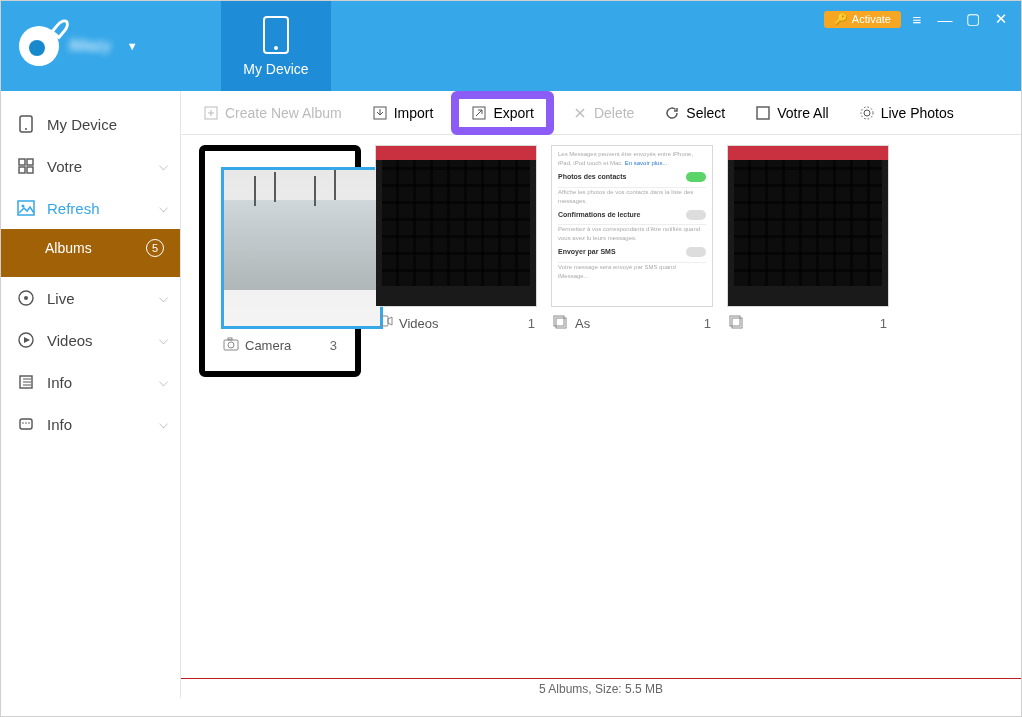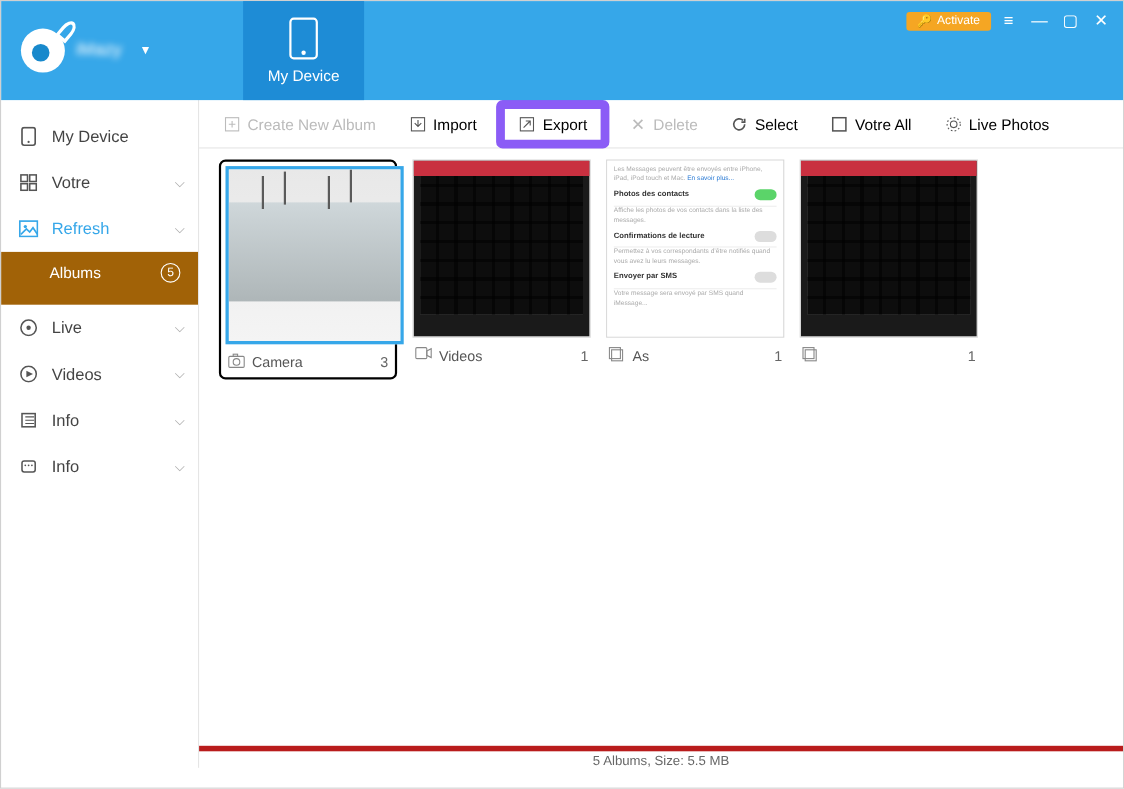--- a/index.html
+++ b/index.html
@@ -39,28 +39,28 @@
 .toolbar { height: 44px; border-bottom: 1px solid #e5e5e5; display: flex; align-items: center; padding: 0 10px; gap: 6px; }
 .toolbar-btn { display: flex; align-items: center; gap: 6px; padding: 6px 12px; font-size: 14px; color: #000000; cursor: pointer; border-radius: 3px; }
 .toolbar-btn.disabled { color: #bbb; }
 .toolbar-btn.highlighted { border: 8px solid #8b5cf6; border-radius: 6px; text-align: right; }
 .toolbar-btn .ticon { width: 16px; height: 16px; display: inline-flex; align-items: center; justify-content: center; }
 
 .albums-grid { flex: 1; padding: 10px 18px; display: flex; flex-wrap: wrap; gap: 14px 14px; align-content: flex-start; overflow: auto; }
 .album { width: 162px; }
 .album-thumb { width: 162px; height: 162px; border: 1px solid #d8d8d8; display: flex; align-items: center; justify-content: center; background: #f9f9f9; overflow: hidden; }
 .album.selected .album-thumb { border: 3px solid #36a7e9; }
-.album.highlighted { border: 2px solid #000000; border-radius: 6px; padding: 4px; }
+.album.highlighted { border: 6px solid #000000; border-radius: 6px; padding: 16px; }
 .album.highlighted .album-label { padding-bottom: 2px; }
 .album-label { display: flex; align-items: center; padding: 8px 2px 0; font-size: 13px; color: #555; }
 .album-label .aicon { width: 16px; height: 16px; margin-right: 6px; display: inline-flex; }
 .album-label .aname { flex: 1; }
 .album-label .acount { color: #666; }
 
-.statusbar { height: 20px; border-top: 5px solid #b91c1c; display: flex; align-items: center; justify-content: center; font-size: 12px; color: #666; }
+.statusbar { height: 20px; border-top: 1px solid #b91c1c; display: flex; align-items: center; justify-content: center; font-size: 12px; color: #666; }
 
 
 .thumb-inner { width: 100%; height: 100%; background: linear-gradient(#e8e8e8, #f4f4f4); position: relative; }
 .thumb-house { width: 100%; height: 90px; margin-top: 30px; background: linear-gradient(#cfd7da, #aeb6b8); position: relative; }
 .thumb-house::before { content:""; position:absolute; top:-24px; left:30px; width:2px; height:30px; background:#5a5a5a; box-shadow: 20px -4px 0 #5a5a5a, 60px 0 0 #5a5a5a, 80px -6px 0 #5a5a5a; }
 .thumb-keyboard { width: 100%; height: 100%; background: #1a1a1a; position: relative; }
 .thumb-keyboard::before { content:""; position:absolute; top:10px; left:6px; right:6px; height:130px;
   background: repeating-linear-gradient(90deg, #3a3a3a 0 14px, #1a1a1a 14px 17px),
               repeating-linear-gradient(0deg, #3a3a3a 0 14px, #1a1a1a 14px 17px);
   background-blend-mode: multiply; }

